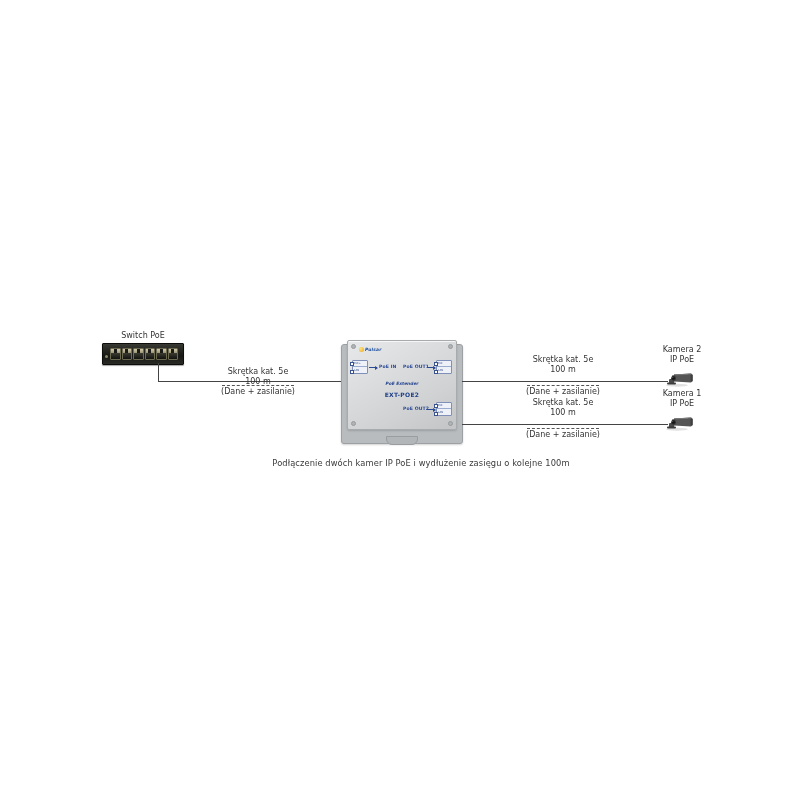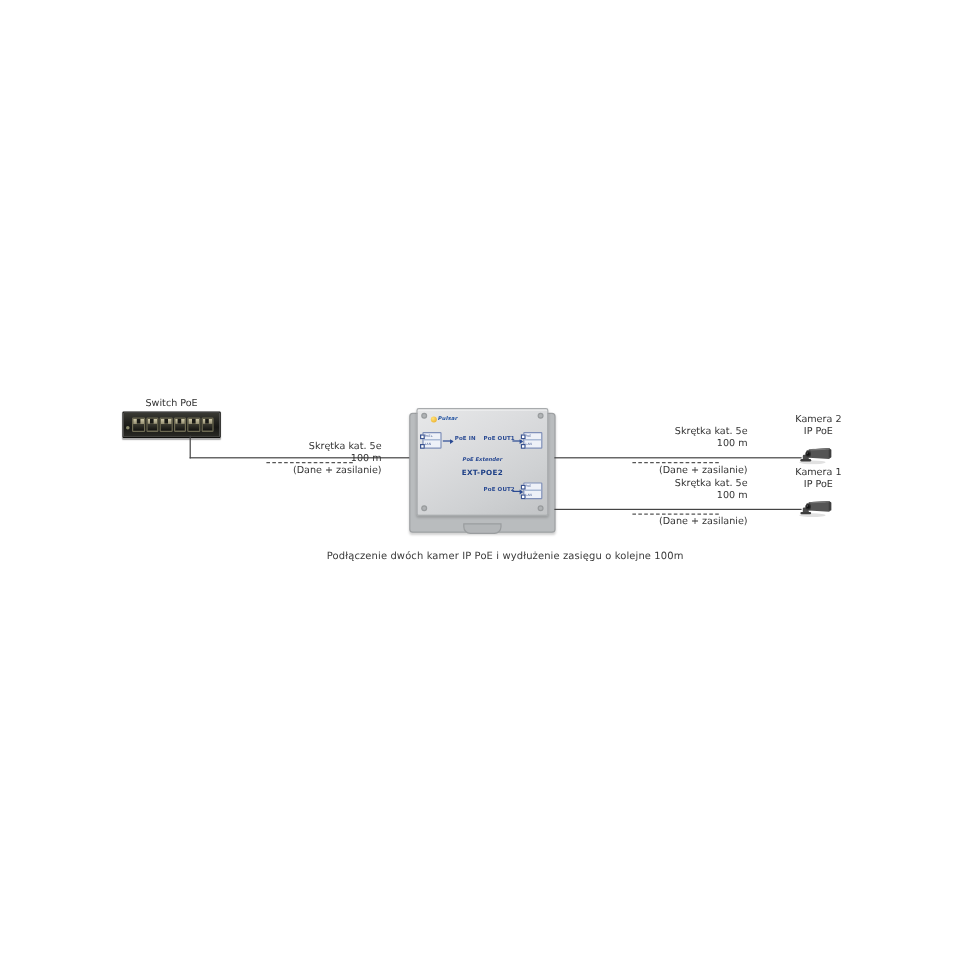--- a/index.html
+++ b/index.html
@@ -271,21 +271,21 @@
   }
   .cam-icon {
     position: absolute;
     width: 36px;
     height: 18px;
   }
 
   
   .cable-label {
     position: absolute;
-    text-align: right;
+    text-align: center;
     font-size: 8px;
     line-height: 10px;
     color: #333;
     white-space: nowrap;
   }
   .cable-label .l2 { display: block; }
 
   
   #caption {
     position: absolute;

